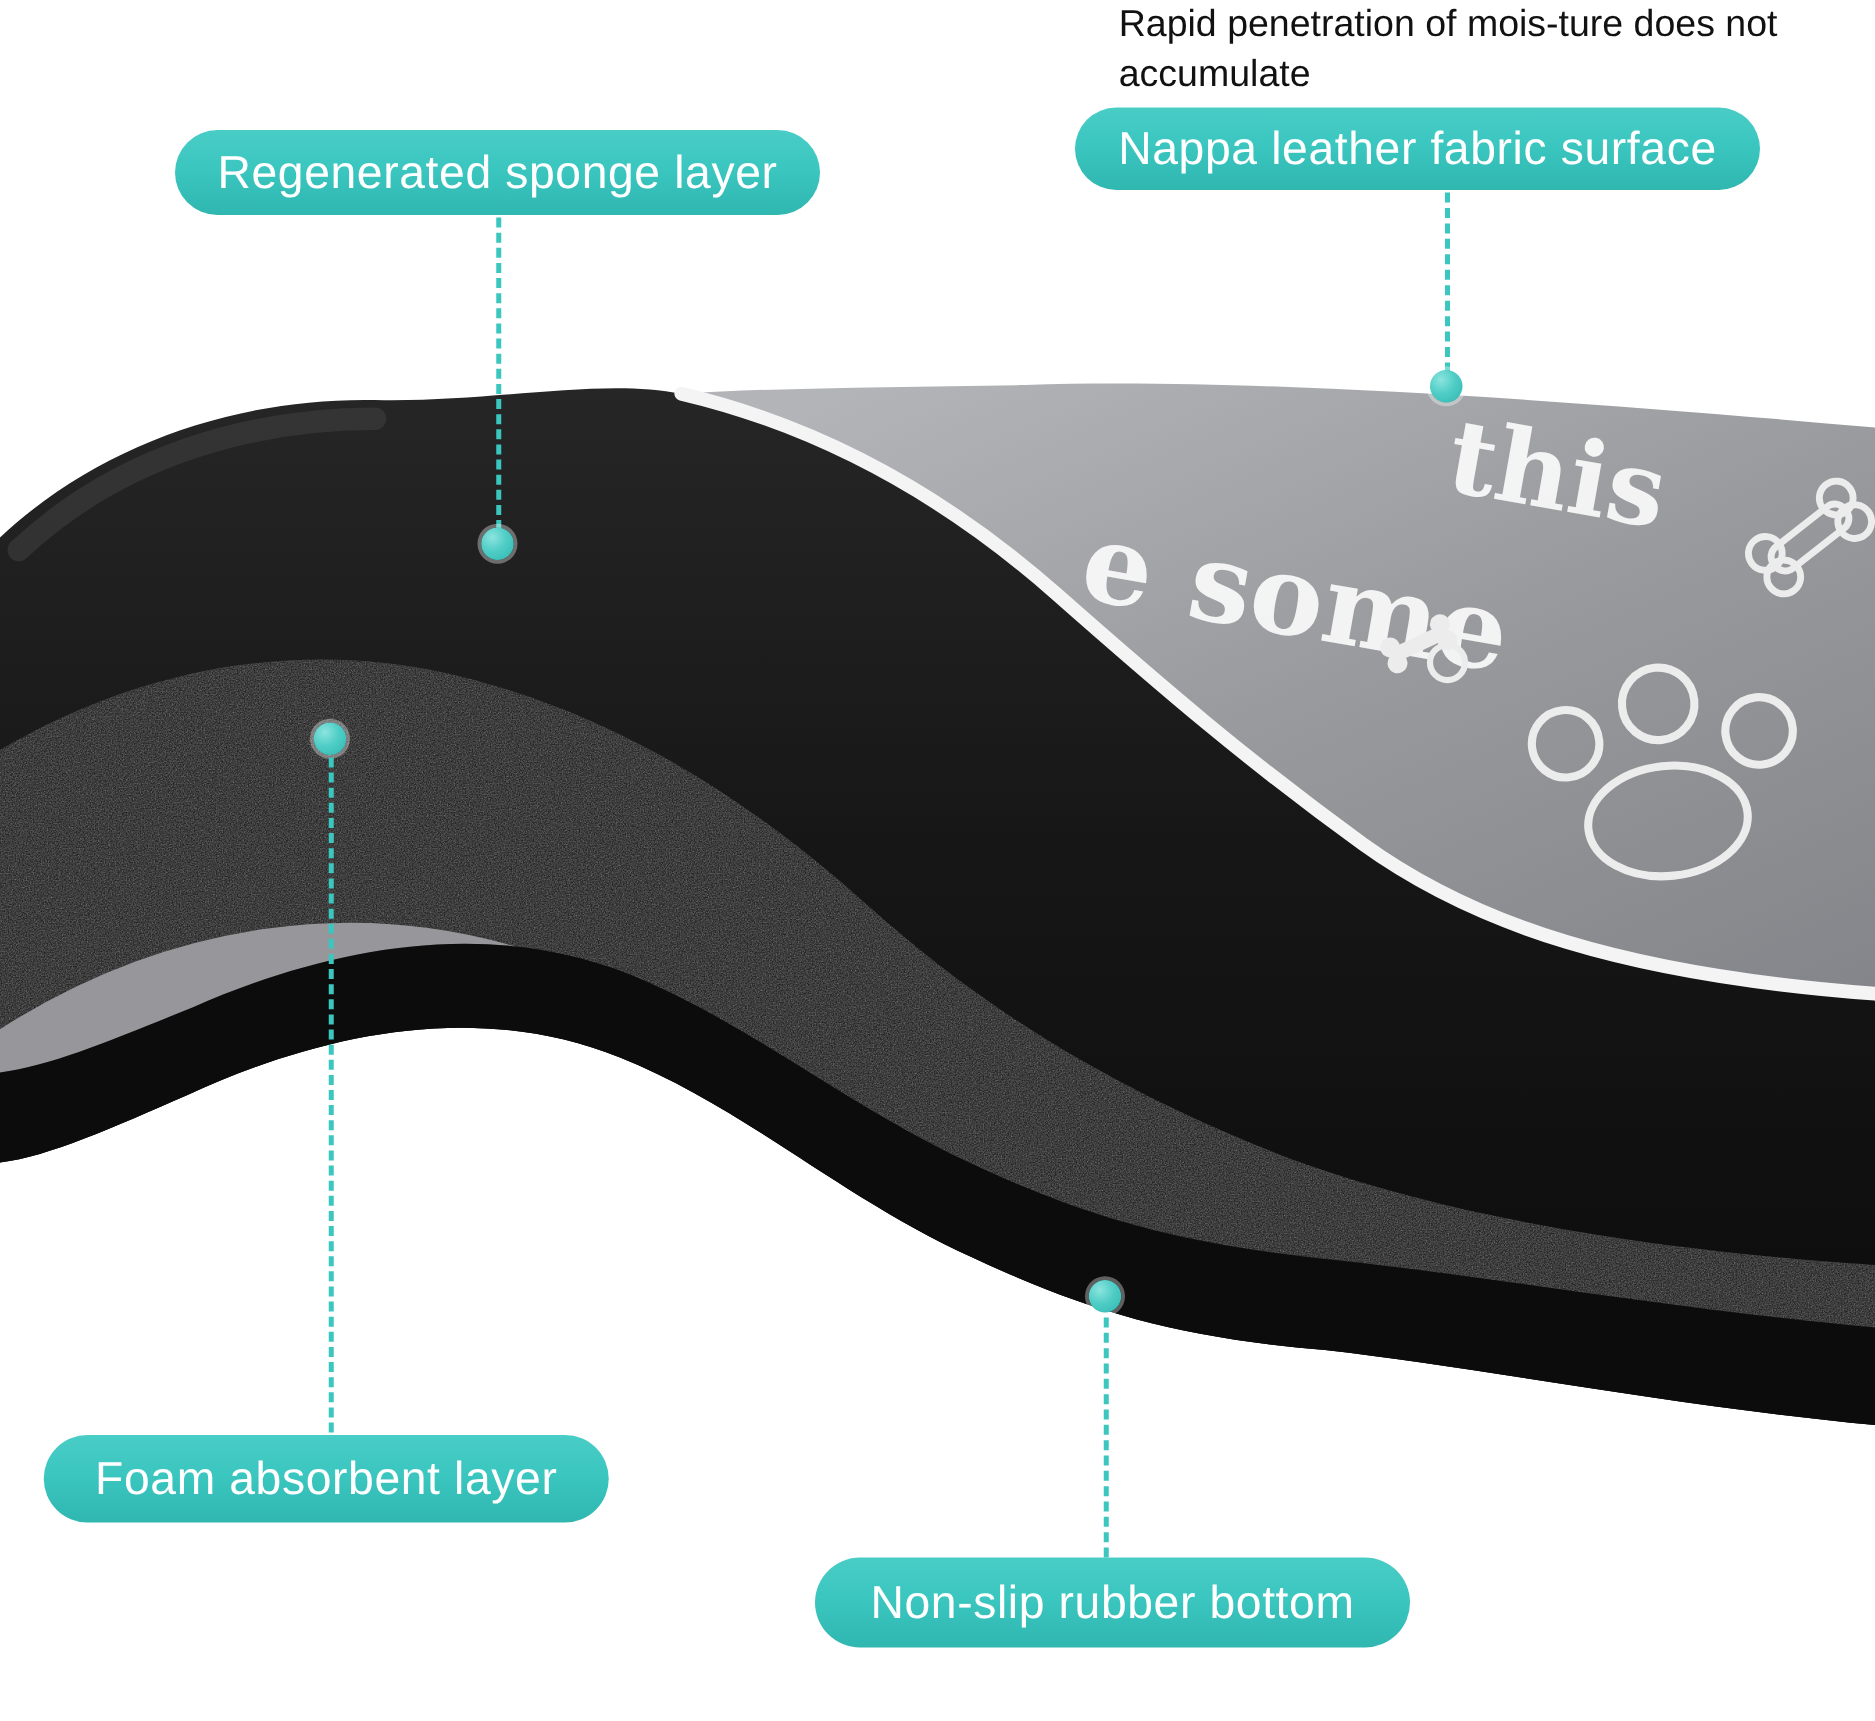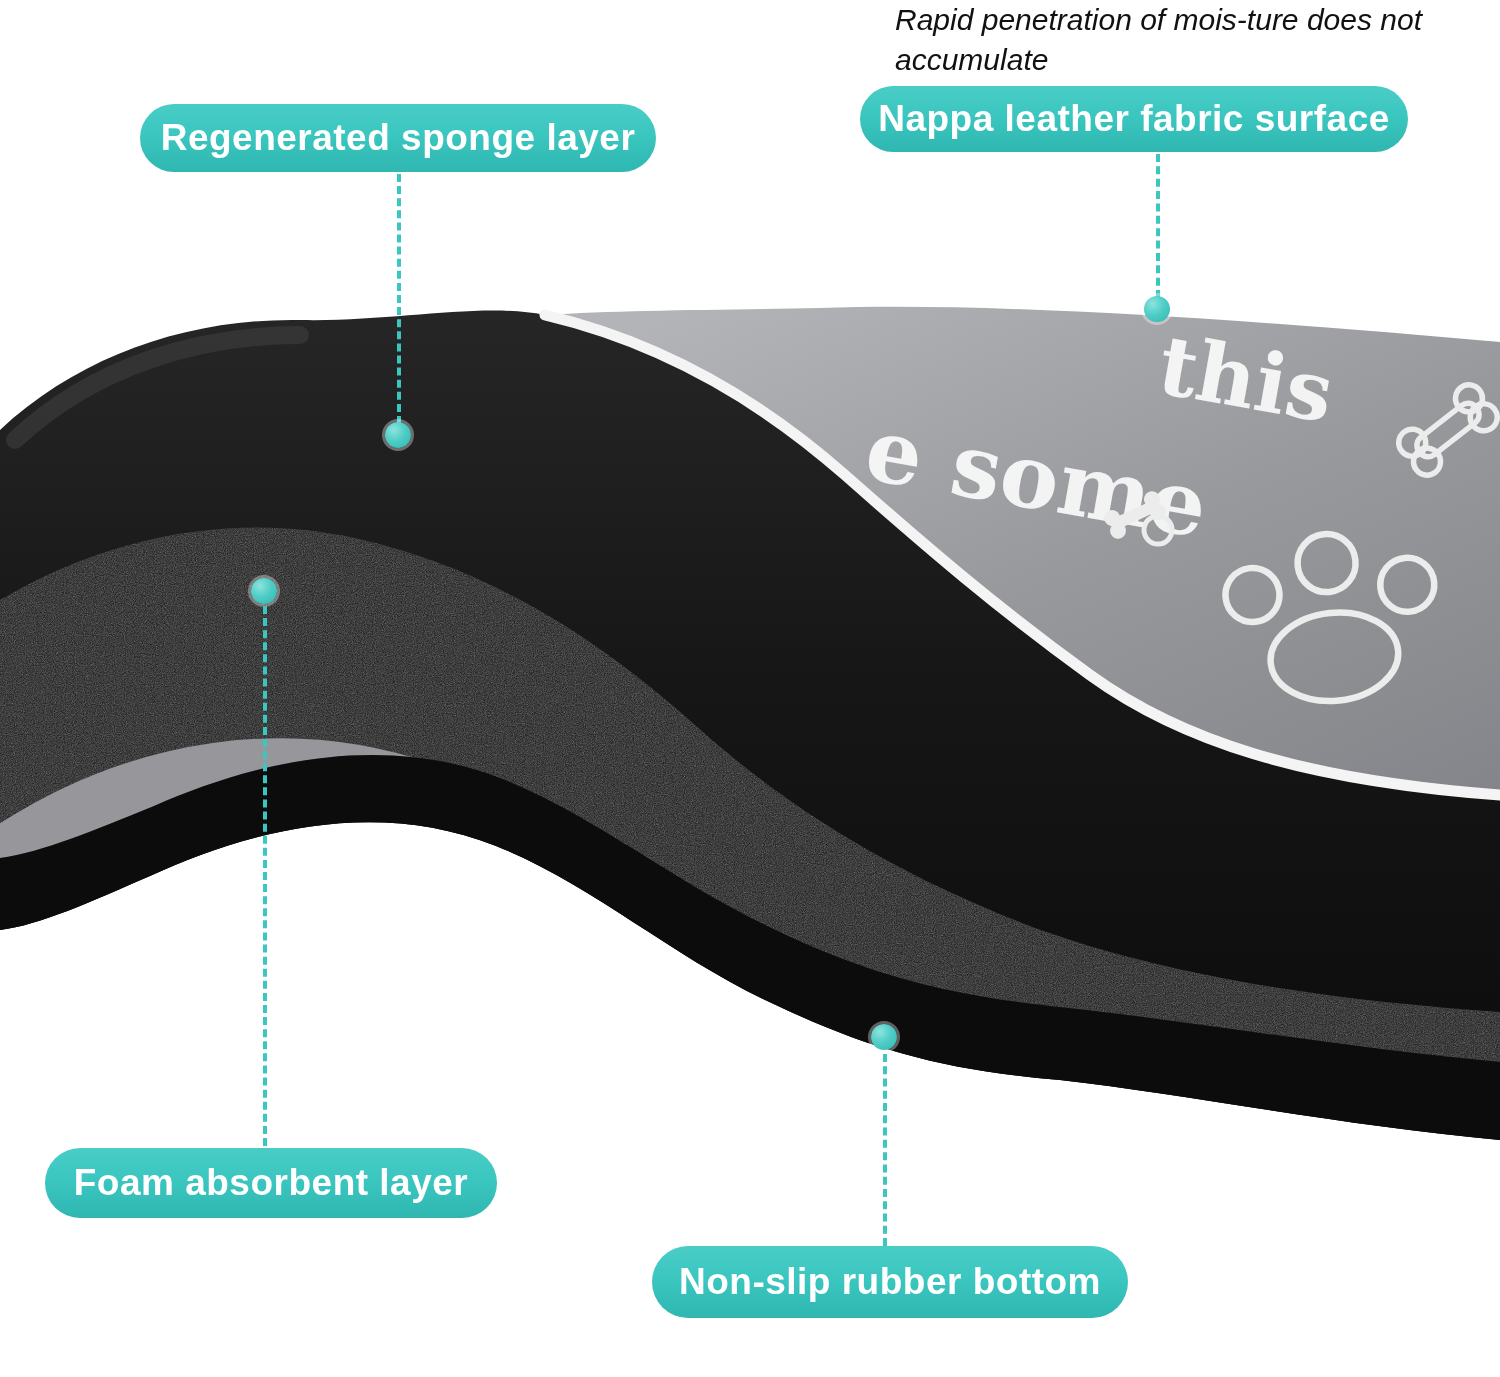--- a/index.html
+++ b/index.html
@@ -7,26 +7,26 @@
     --teal_dark:#2FB7B0;
     --ink:#141414;
     --white:#ffffff;
   }
   html,body{margin:0;padding:0;background:#fff;}
   .stage{
     position:relative;width:1500px;height:1377px;background:#fff;overflow:hidden;
     font-family:"Liberation Sans", sans-serif;color:var(--ink);
   }
   .note{
-    position:absolute;font-size:30px;line-height:1.32;color:#111;z-index:6;font-style:italic;
+    position:absolute;font-size:30px;line-height:1.32;color:#111;z-index:6;
   }
   .pill{
     position:absolute;z-index:6;display:flex;align-items:center;justify-content:center;
     background:linear-gradient(180deg,#49cdc6 0%, var(--teal) 45%, var(--teal_dark) 100%);
-    border-radius:60px;color:#fff;font-weight:bold;font-size:37px;letter-spacing:0.5px;
+    border-radius:60px;color:#fff;font-weight:normal;font-size:37px;letter-spacing:0.5px;
     text-align:left;white-space:nowrap;
   }
   .dash{
     position:absolute;width:0;border-left:4px dashed var(--teal);z-index:5;
   }
   .dot{
     position:absolute;width:26px;height:26px;border-radius:50%;z-index:5;
     background:radial-gradient(circle at 34% 30%, #8ce4de 0%, #4fcdc6 45%, #2fb7b0 100%);
     box-shadow:0 0 0 3px rgba(255,255,255,0.35);
   }
@@ -157,19 +157,19 @@
   <div class="dash" style="left:397px;top:174px;height:250px;"></div>
   <div class="dot" style="left:385px;top:422px;"></div>
 
   <div class="note" style="left:895px;top:0px;width:560px;text-align:left;">Rapid penetration of mois-ture does not accumulate</div>
   <div class="pill" style="left:860px;top:86px;width:548px;height:66px;">Nappa leather fabric surface</div>
   <div class="dash" style="left:1156px;top:154px;height:144px;"></div>
   <div class="dot" style="left:1144px;top:296px;"></div>
 
   <div class="dot" style="left:251px;top:578px;"></div>
   <div class="dash" style="left:263px;top:606px;height:540px;"></div>
-  <div class="pill" style="left:45px;top:1148px;width:452px;height:70px;">Foam absorbent layer</div>
+  <div class="pill" style="left:35px;top:1148px;width:452px;height:70px;">Foam absorbent layer</div>
 
   <div class="dot" style="left:871px;top:1024px;"></div>
   <div class="dash" style="left:883px;top:1054px;height:192px;"></div>
   <div class="pill" style="left:652px;top:1246px;width:476px;height:72px;">Non-slip rubber bottom</div>
 
 </div>
 
 </body></html>

